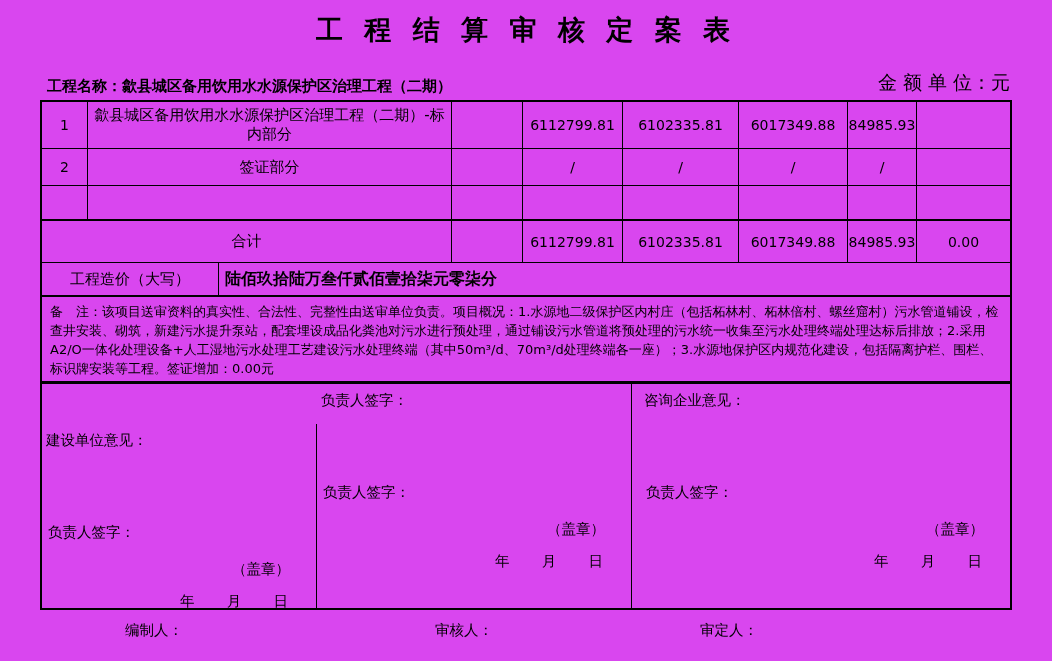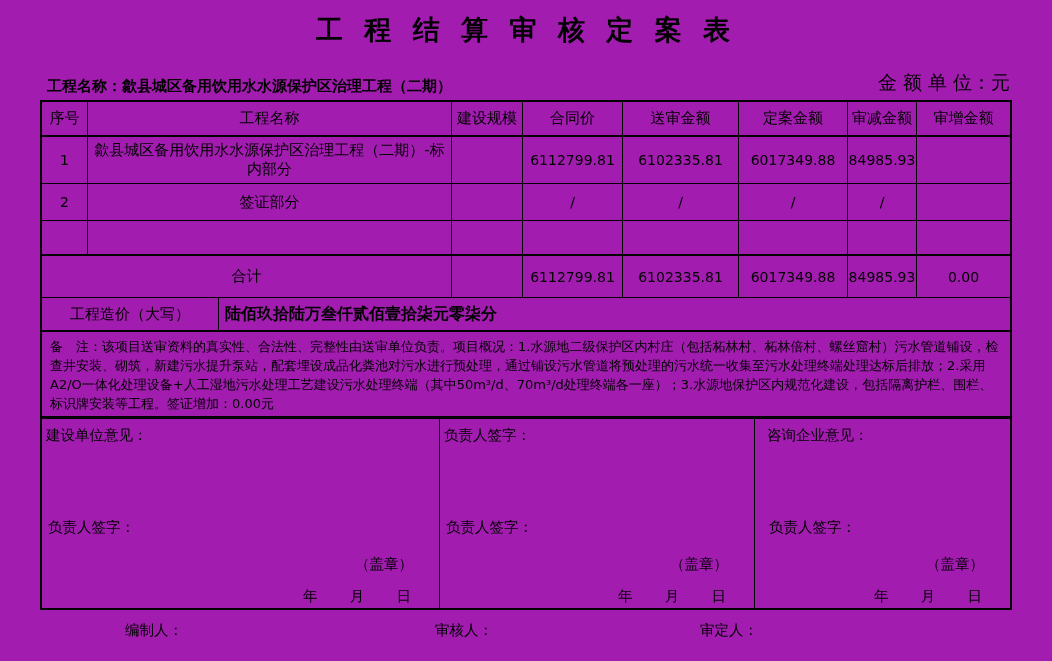--- a/index.html
+++ b/index.html
@@ -1,17 +1,17 @@
 <!DOCTYPE html>
 <html><head>
 <meta charset="utf-8">
 <style>
   html,body { margin:0; padding:0; background:#fff; }
   .page {
-    position:relative; width:1052px; height:661px; background:#a21caf;
+    position:relative; width:1052px; height:661px; background:#d946ef;
     color:#000; font-family:"DejaVu Sans", sans-serif; overflow:hidden;
   }
   .title {
     position:absolute; top:12px; left:0; width:100%;
     text-align:center; font-size:27px; font-weight:bold; letter-spacing:6px;
     white-space:pre;
   }
   .subheader {
     position:absolute; top:70px; left:47px; width:963px;
     display:flex; justify-content:space-between; align-items:flex-end;
@@ -47,21 +47,21 @@
   .row-words { height:34px; font-size:15px; }
   .wl { width:177px; }
   .wv { flex:1; justify-content:flex-start; padding-left:6px; font-weight:bold; font-size:16px; }
   .row-remarks { height:87px; }
   .remarks-cell {
     flex:1; display:block; text-align:left; padding:5px 8px 0 8px;
     font-size:13px; line-height:19px; white-space:pre-wrap;
   }
   .row-sig { flex:1; border-bottom:none; }
   .sig { position:relative; display:block; text-align:left; font-size:14.5px; }
-  .s1 { width:398px; } .s2 { width:315px; } .s3 { flex:1;margin-left:8px; }
+  .s1 { width:275px;margin-top:40px; } .s2 { width:315px; } .s3 { flex:1;margin-left:8px; }
   .op-title { position:absolute; top:7px; left:4px; }
   .op-sign  { position:absolute; top:99px; left:6px; }
   .op-seal  { position:absolute; top:136px; right:26px; }
   .op-date  { position:absolute; top:168px; right:28px; white-space:pre; }
 
   .footer-row { position:absolute; top:621px; left:0; width:100%; font-size:14.5px; }
   .footer-row span { position:absolute; top:0; }
   .f1 { left:125px; } .f2 { left:435px; } .f3 { left:700px; }
 </style>
 </head>
@@ -71,30 +71,20 @@
 
   <div class="title">工 程 结 算 审 核 定 案 表</div>
 
   <div class="subheader">
     <span class="proj-name">工程名称：歙县城区备用饮用水水源保护区治理工程（二期）</span>
     <span class="unit">金 额 单 位：元</span>
   </div>
 
   <div class="tbl">
 
-    <div class="row row-head bb2">
-      <div class="c c1">序号</div>
-      <div class="c c2">工程名称</div>
-      <div class="c c3">建设规模</div>
-      <div class="c c4">合同价</div>
-      <div class="c c5">送审金额</div>
-      <div class="c c6">定案金额</div>
-      <div class="c c7">审减金额</div>
-      <div class="c c8">审增金额</div>
-    </div>
 
     <div class="row row-r1">
       <div class="c c1 num">1</div>
       <div class="c c2">歙县城区备用饮用水水源保护区治理工程（二期）-标内部分</div>
       <div class="c c3"></div>
       <div class="c c4 num">6112799.81</div>
       <div class="c c5 num">6102335.81</div>
       <div class="c c6 num">6017349.88</div>
       <div class="c c7 num">84985.93</div>
       <div class="c c8 num"></div>

